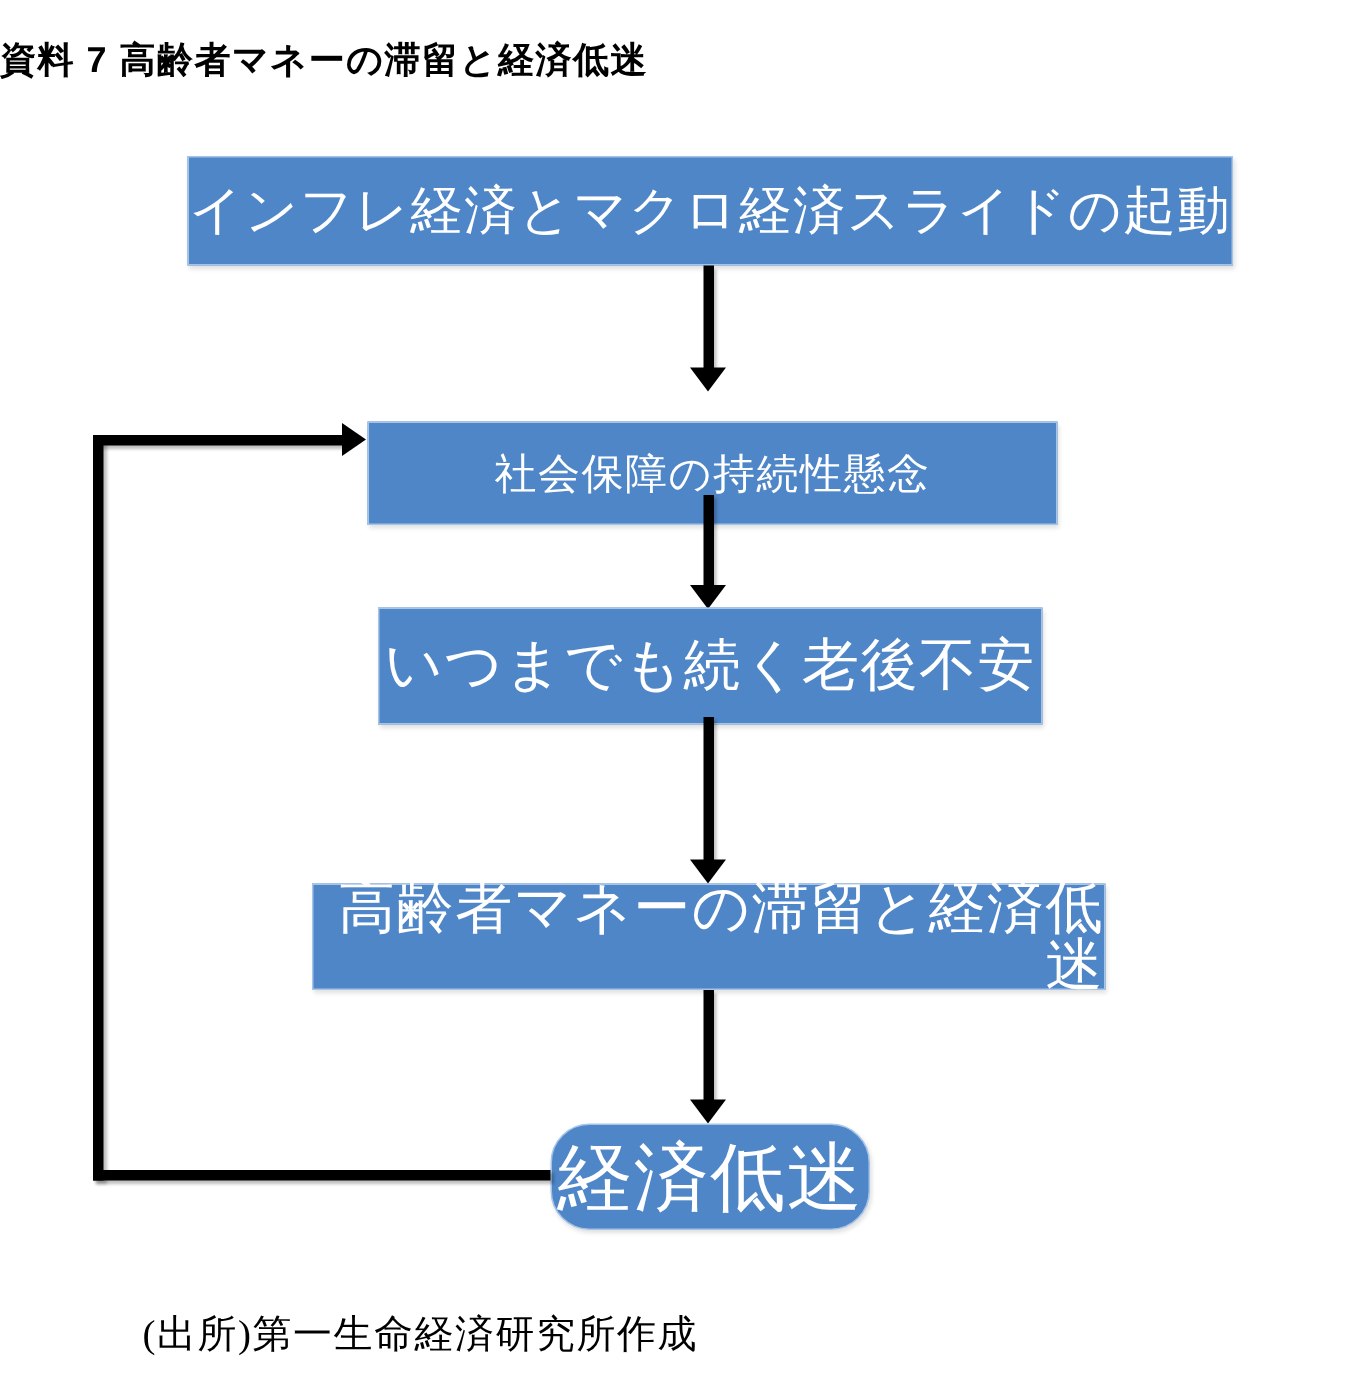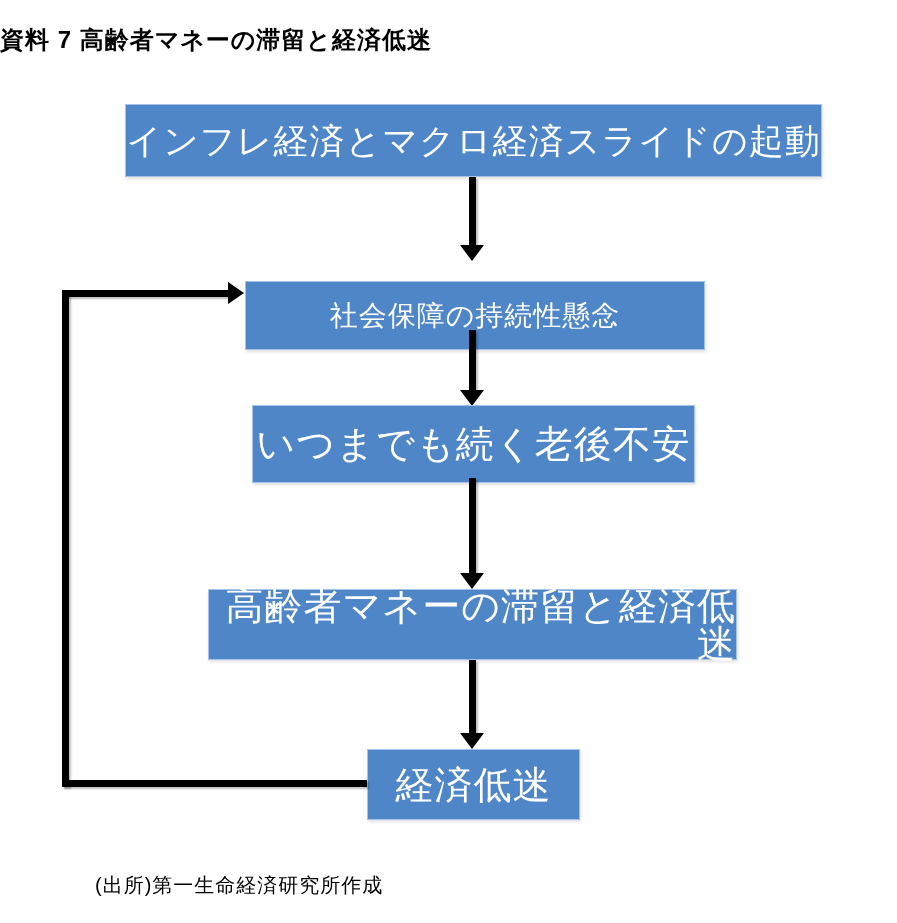--- a/index.html
+++ b/index.html
@@ -41,21 +41,21 @@
     justify-content:center;
     text-align:right;
     box-shadow:1px 2px 3px rgba(0,0,0,0.12);
     letter-spacing:1px;
     line-height:1;
   }
   .box1{left:125px;top:104px;width:697px;height:73px;font-size:35px;}
   .box2{left:245px;top:261px;width:460px;height:69px;font-size:28px;margin-top:20px;}
   .box3{left:252px;top:405px;width:443px;height:78px;font-size:38px;}
   .box4{left:208px;top:589px;width:529px;height:71px;font-size:38px;}
-  .box5{left:367px;top:749px;width:213px;height:71px;font-size:38px;}
+  .box5{left:367px;top:749px;width:213px;height:71px;font-size:50px;border-radius:26px;}
   .vline{
     position:absolute;
     width:7px;
     background:var(--arrow);
     box-shadow:2px 2px 2px rgba(0,0,0,0.25);
   }
   .hline{
     position:absolute;
     height:7px;
     background:var(--arrow);
@@ -86,23 +86,24 @@
   .a4-head{left:460px;top:733px;}
   
   .loop-bottom{left:62px;top:780px;width:305px;}
   .loop-vert{left:62px;top:290px;height:497px;}
   .loop-top{left:62px;top:290px;width:167px;}
   .loop-head{left:228px;top:282px;}
   .source-note{
     position:absolute;
     left:95px;
     top:872px;
-    font-size:20px;
+    font-size:26px;
     color:var(--ink);
     letter-spacing:1px;
+    font-family:Liberation Serif, serif;
   }
 </style>
 </head>
 <body>
 
 <div class="canvas">
 
   <div class="title">資料 7 高齢者マネーの滞留と経済低迷</div>
 
   <div class="flow-box box1">

